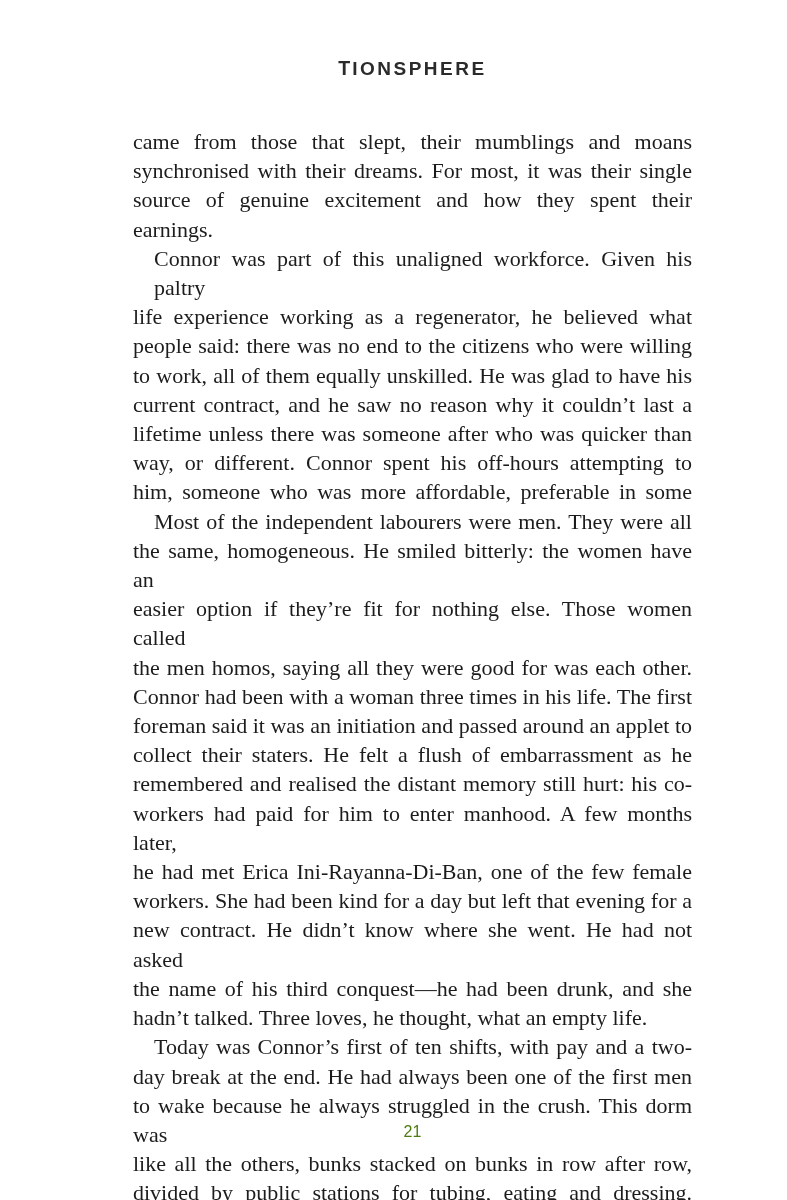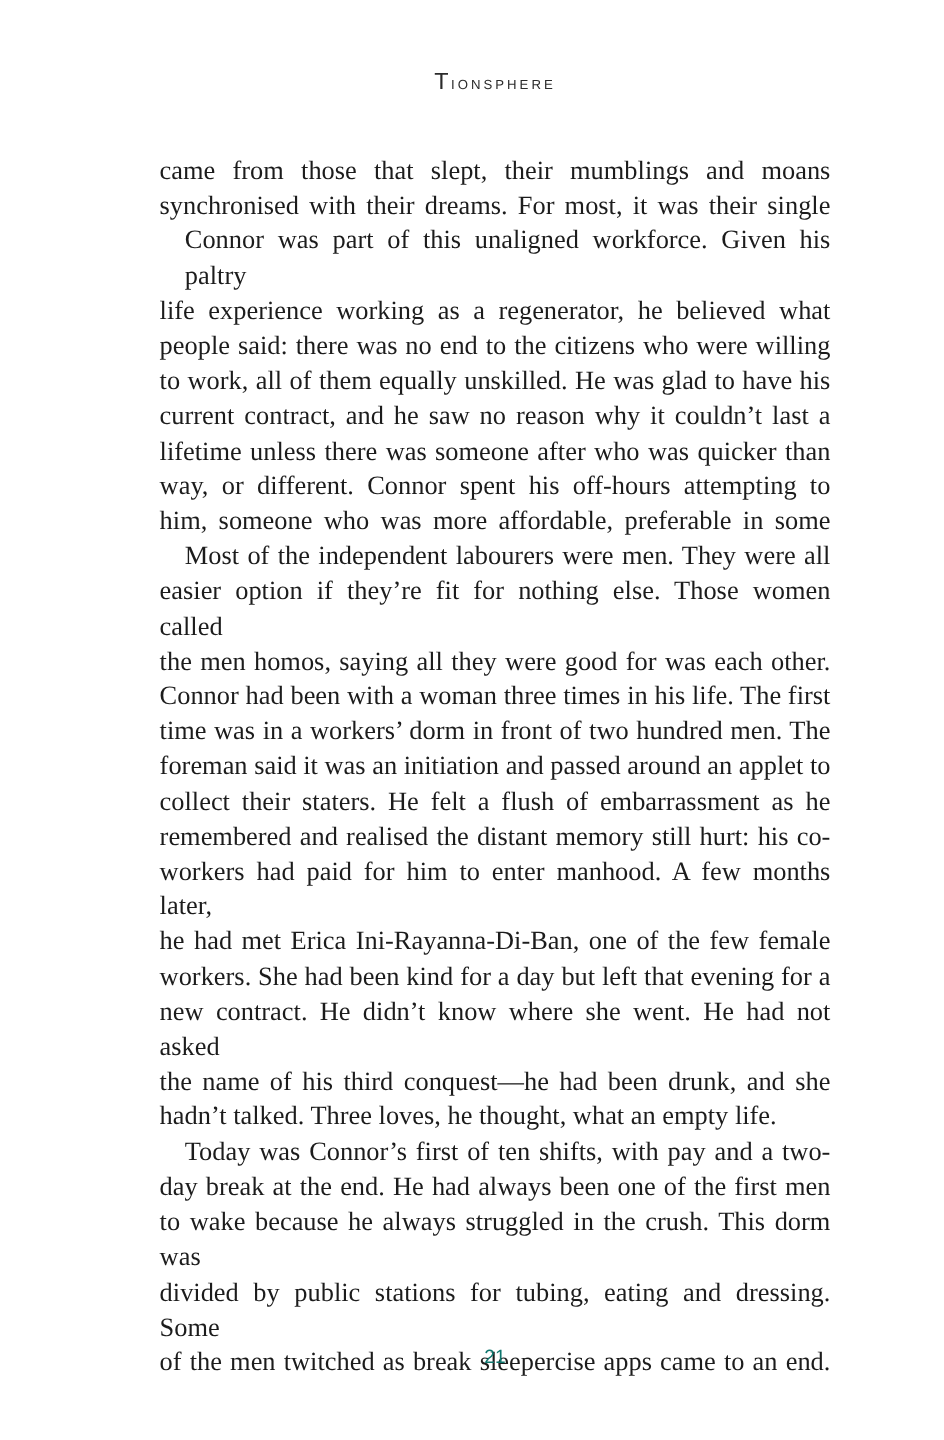--- a/index.html
+++ b/index.html
@@ -11,22 +11,22 @@
     font-family: "Liberation Serif", serif;
     overflow: hidden;
   }
   .running-header {
     position: absolute;
     top: 57px;
     left: 133px;
     width: 559px;
     text-align: center;
     font-family: "Liberation Sans", sans-serif;
-    font-weight: 400;
-    font-size: 11px;
+    font-weight: 700;
+    font-size: 19px;
     letter-spacing: 2.5px;
     color: #2b2b2b;
   }
   .running-header::first-letter {
     font-size: 19.5px;
     letter-spacing: 2px;
   }
   .body-text {
     position: absolute;
     top: 127px;
@@ -48,63 +48,65 @@
     padding-left: 21px;
   }
   .folio {
     position: absolute;
     top: 1123px;
     left: 133px;
     width: 559px;
     text-align: center;
     font-family: "Liberation Sans", sans-serif;
     font-size: 16px;
-    color: #0f766e;
+    color: #4d7c0f;
   }
 </style>
 </head>
 <body>
 
 <div class="page">
   <div class="running-header">TIONSPHERE</div>
 
   <div class="body-text" id="body-text">
       <div class="paragraph">
         <div class="line">came from those that slept, their mumblings and moans</div>
         <div class="line">synchronised with their dreams. For most, it was their single</div>
+        <div class="line">source of genuine excitement and how they spent their earnings.</div>
       </div>
       <div class="paragraph">
         <div class="line indent">Connor was part of this unaligned workforce. Given his paltry</div>
         <div class="line">life experience working as a regenerator, he believed what</div>
         <div class="line">people said: there was no end to the citizens who were willing</div>
         <div class="line">to work, all of them equally unskilled. He was glad to have his</div>
         <div class="line">current contract, and he saw no reason why it couldn’t last a</div>
         <div class="line">lifetime unless there was someone after who was quicker than</div>
         <div class="line">way, or different. Connor spent his off-hours attempting to</div>
         <div class="line">him, someone who was more affordable, preferable in some</div>
       </div>
       <div class="paragraph">
         <div class="line indent">Most of the independent labourers were men. They were all</div>
+        <div class="line">the same, homogeneous. He smiled bitterly: the women have an</div>
         <div class="line">easier option if they’re fit for nothing else. Those women called</div>
         <div class="line">the men homos, saying all they were good for was each other.</div>
         <div class="line">Connor had been with a woman three times in his life. The first</div>
-        <div class="line">time was in a workers’ dorm in front of two hundred men. The</div>
         <div class="line">foreman said it was an initiation and passed around an applet to</div>
         <div class="line">collect their staters. He felt a flush of embarrassment as he</div>
         <div class="line">remembered and realised the distant memory still hurt: his co-</div>
         <div class="line">workers had paid for him to enter manhood. A few months later,</div>
         <div class="line">he had met Erica Ini-Rayanna-Di-Ban, one of the few female</div>
         <div class="line">workers. She had been kind for a day but left that evening for a</div>
         <div class="line">new contract. He didn’t know where she went. He had not asked</div>
         <div class="line">the name of his third conquest—he had been drunk, and she</div>
         <div class="line para-end">hadn’t talked. Three loves, he thought, what an empty life.</div>
       </div>
       <div class="paragraph">
         <div class="line indent">Today was Connor’s first of ten shifts, with pay and a two-</div>
         <div class="line">day break at the end. He had always been one of the first men</div>
         <div class="line">to wake because he always struggled in the crush. This dorm was</div>
+        <div class="line">like all the others, bunks stacked on bunks in row after row,</div>
         <div class="line">divided by public stations for tubing, eating and dressing. Some</div>
         <div class="line">of the men twitched as break sleepercise apps came to an end.</div>
       </div>
     </div>
 
   <div class="folio">21</div>
 </div>
 
 </body></html>

